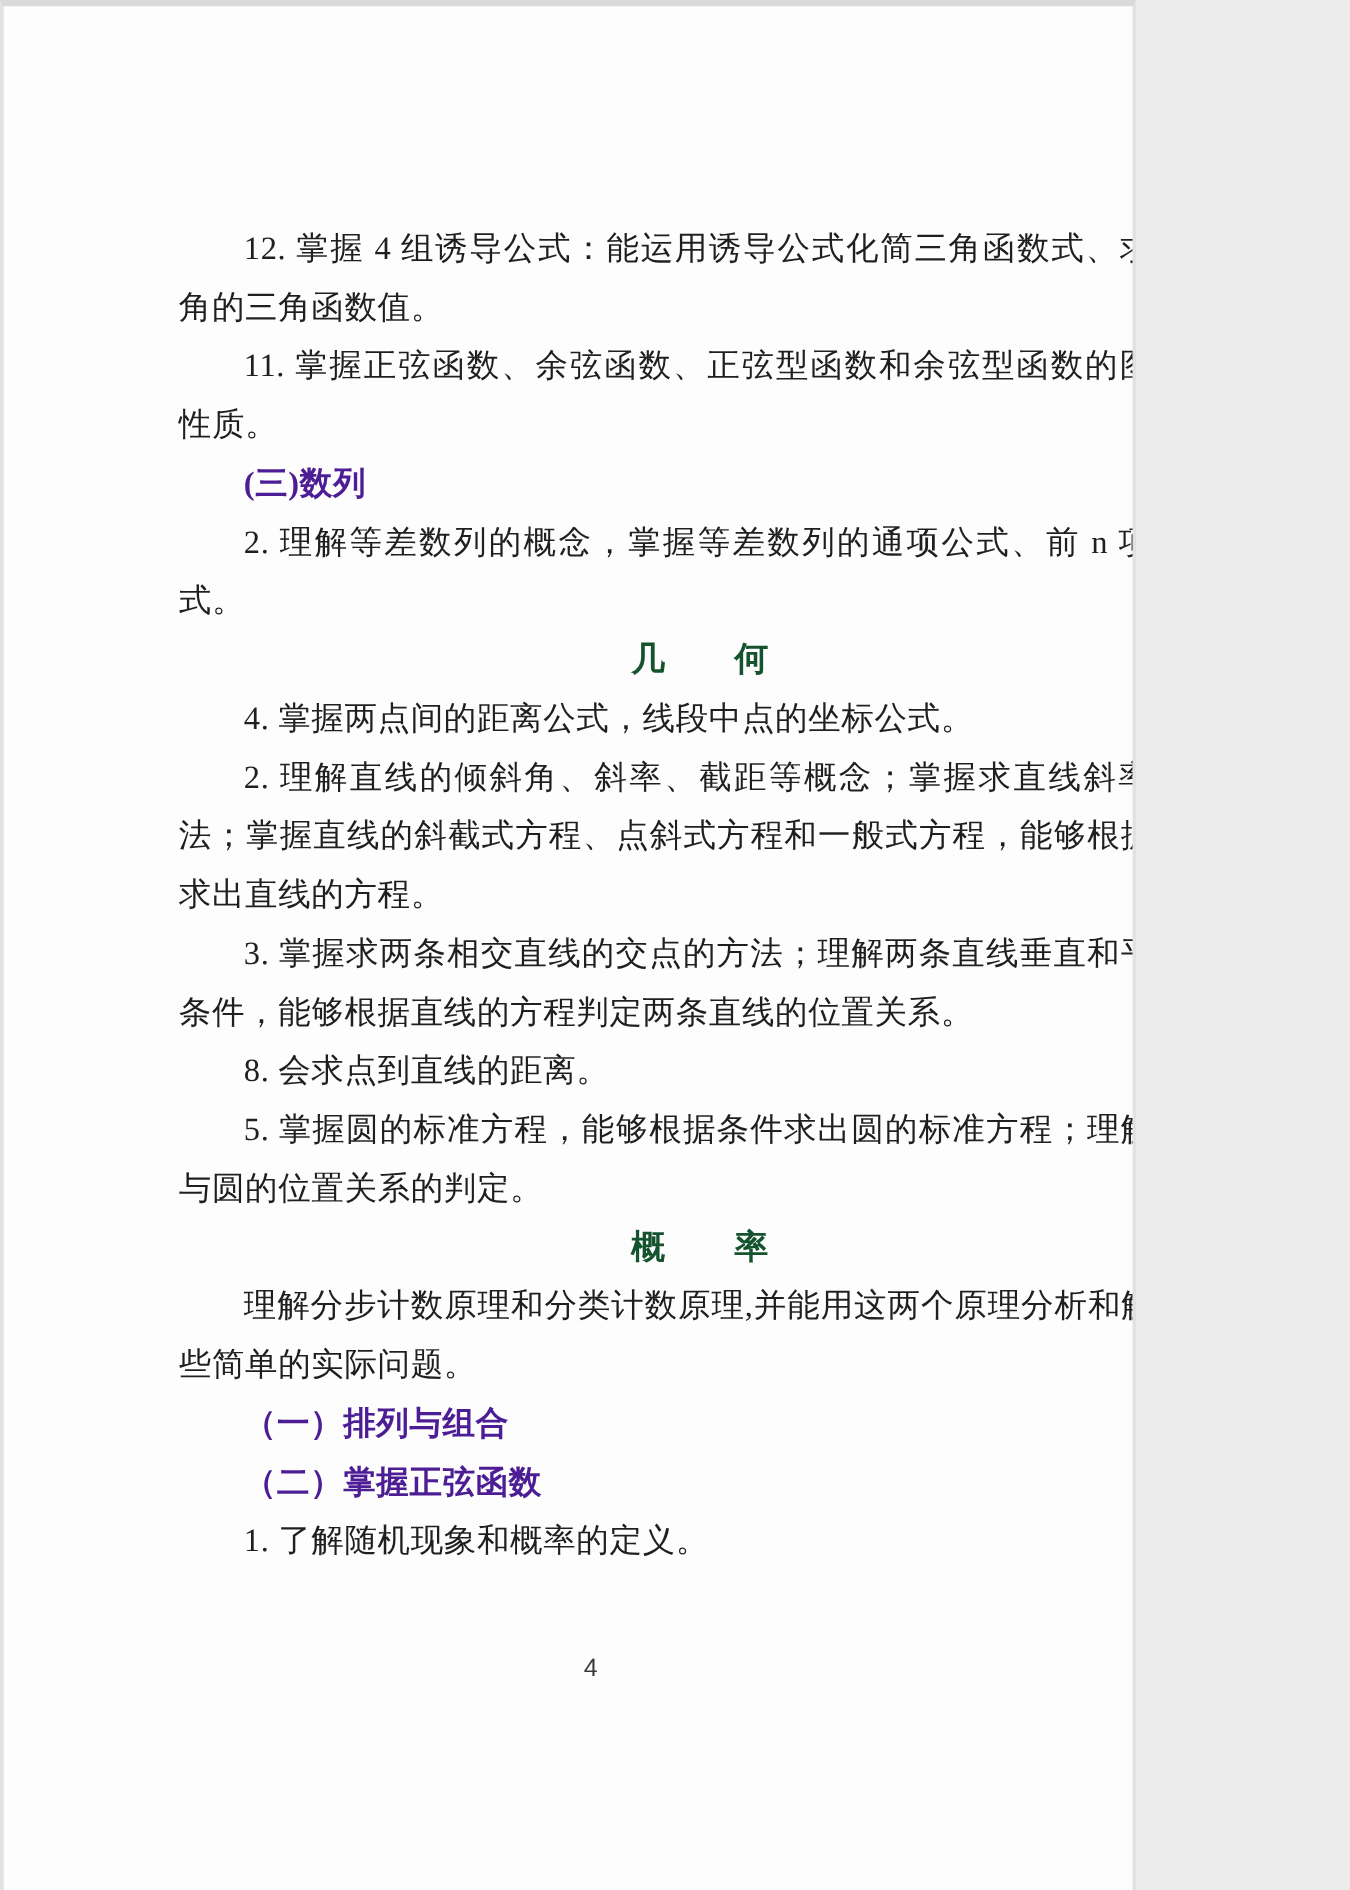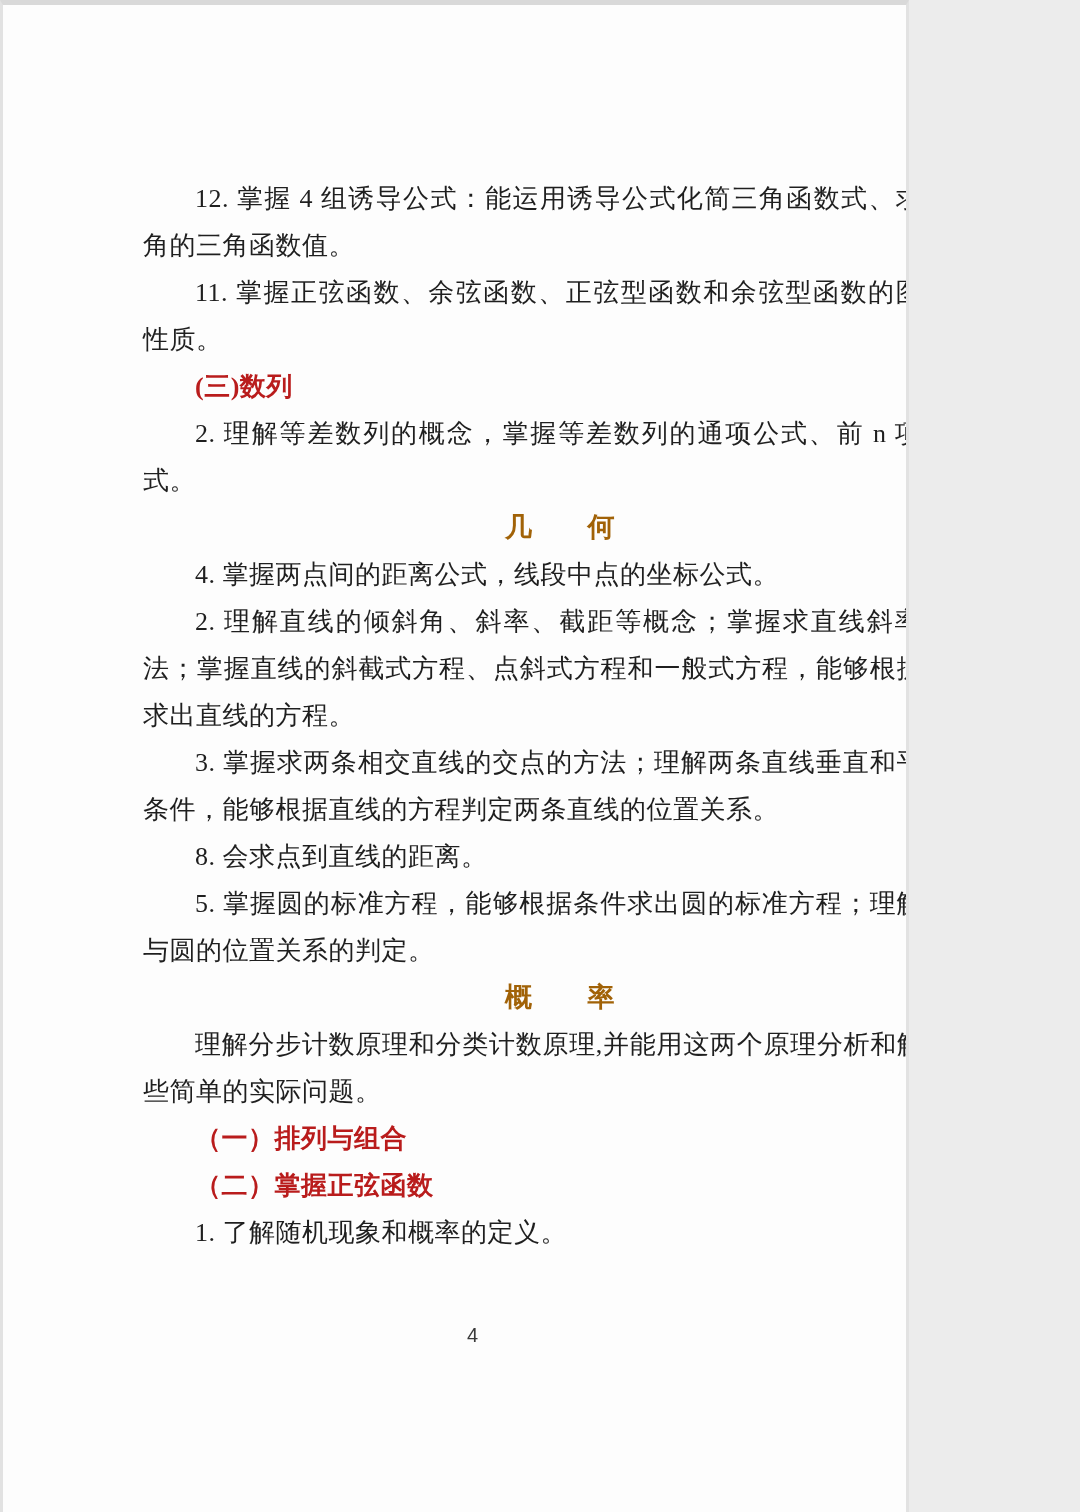--- a/index.html
+++ b/index.html
@@ -31,26 +31,26 @@
     letter-spacing: 0.5px;
   }
   .body {
     text-align: justify;
     text-indent: 2em;
     font-weight: 400;
   }
   .subheading {
     text-indent: 2em;
     font-weight: 700;
-    color: #b91c1c;
+    color: #4c1d95;
   }
   .section {
     text-align: center;
     font-weight: 700;
-    color: #a16207;
+    color: #14532d;
     font-size: 27px;
   }
   .page-number {
     margin-top: 64px;
     height: 30px;
     line-height: 30px;
     text-align: center;
     font-family: "Liberation Sans", "DejaVu Sans", sans-serif;
     font-size: 20px;
     color: #3a3a3a;

